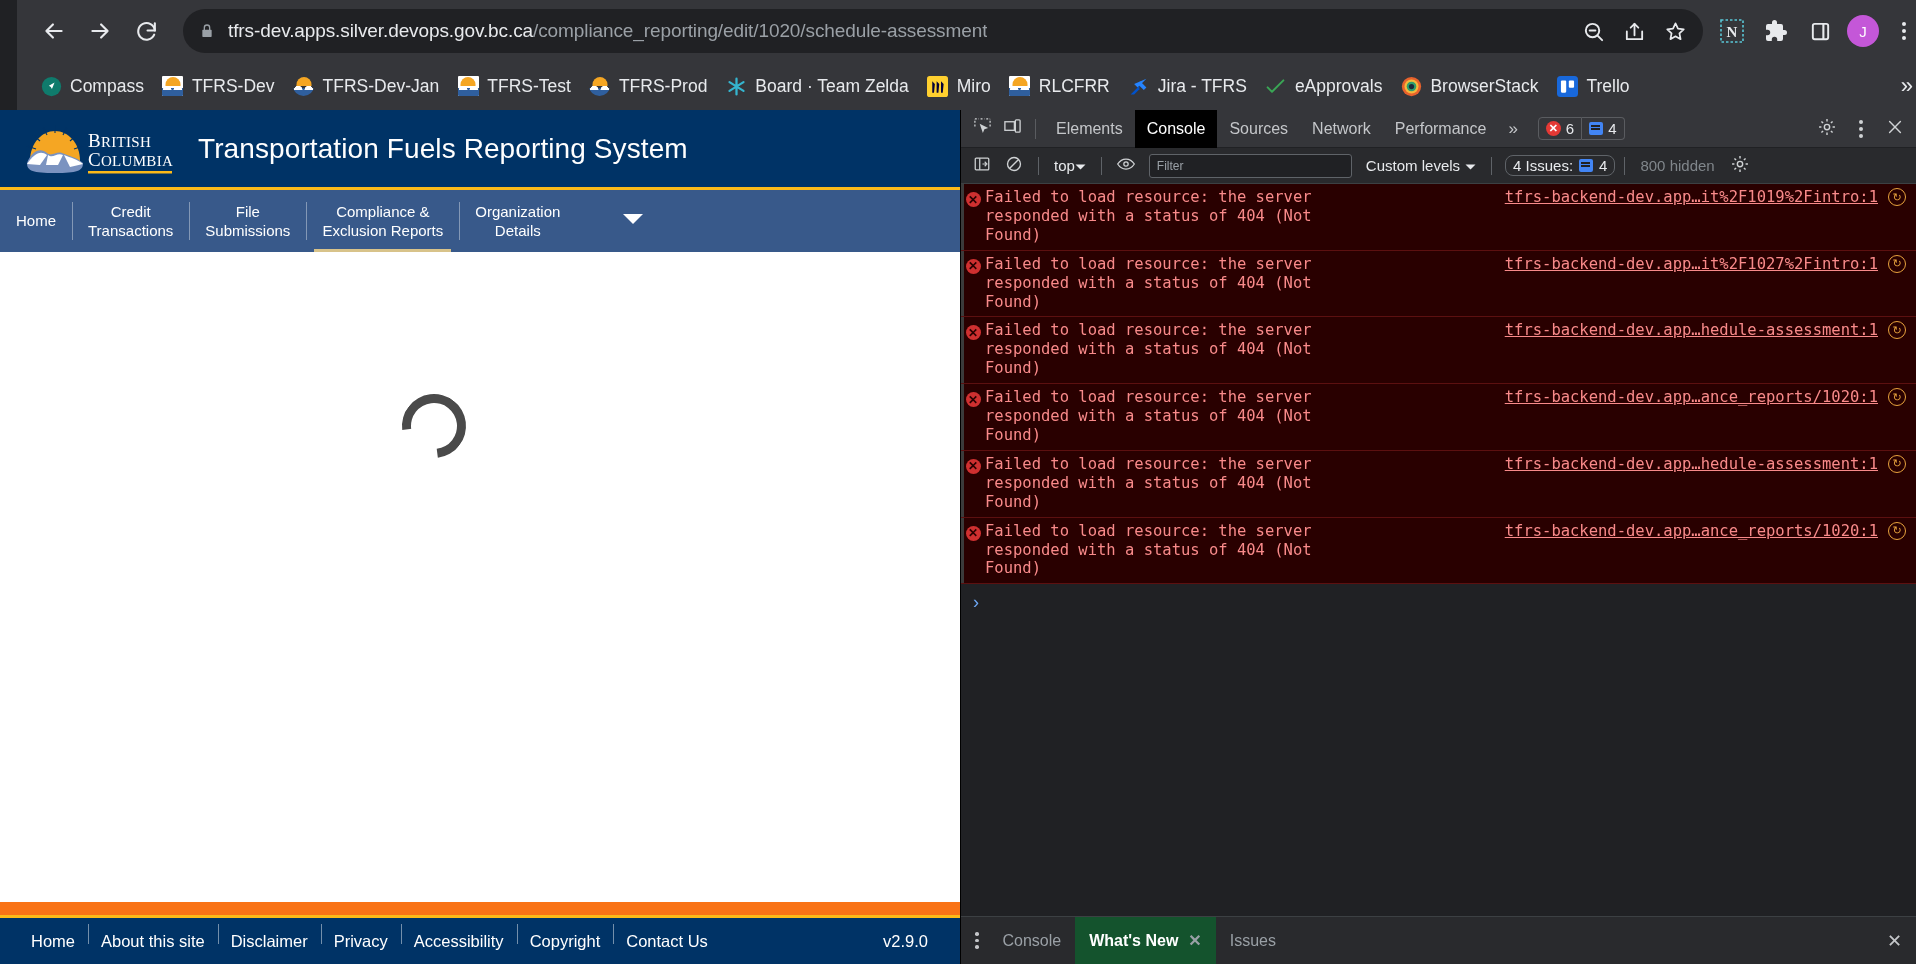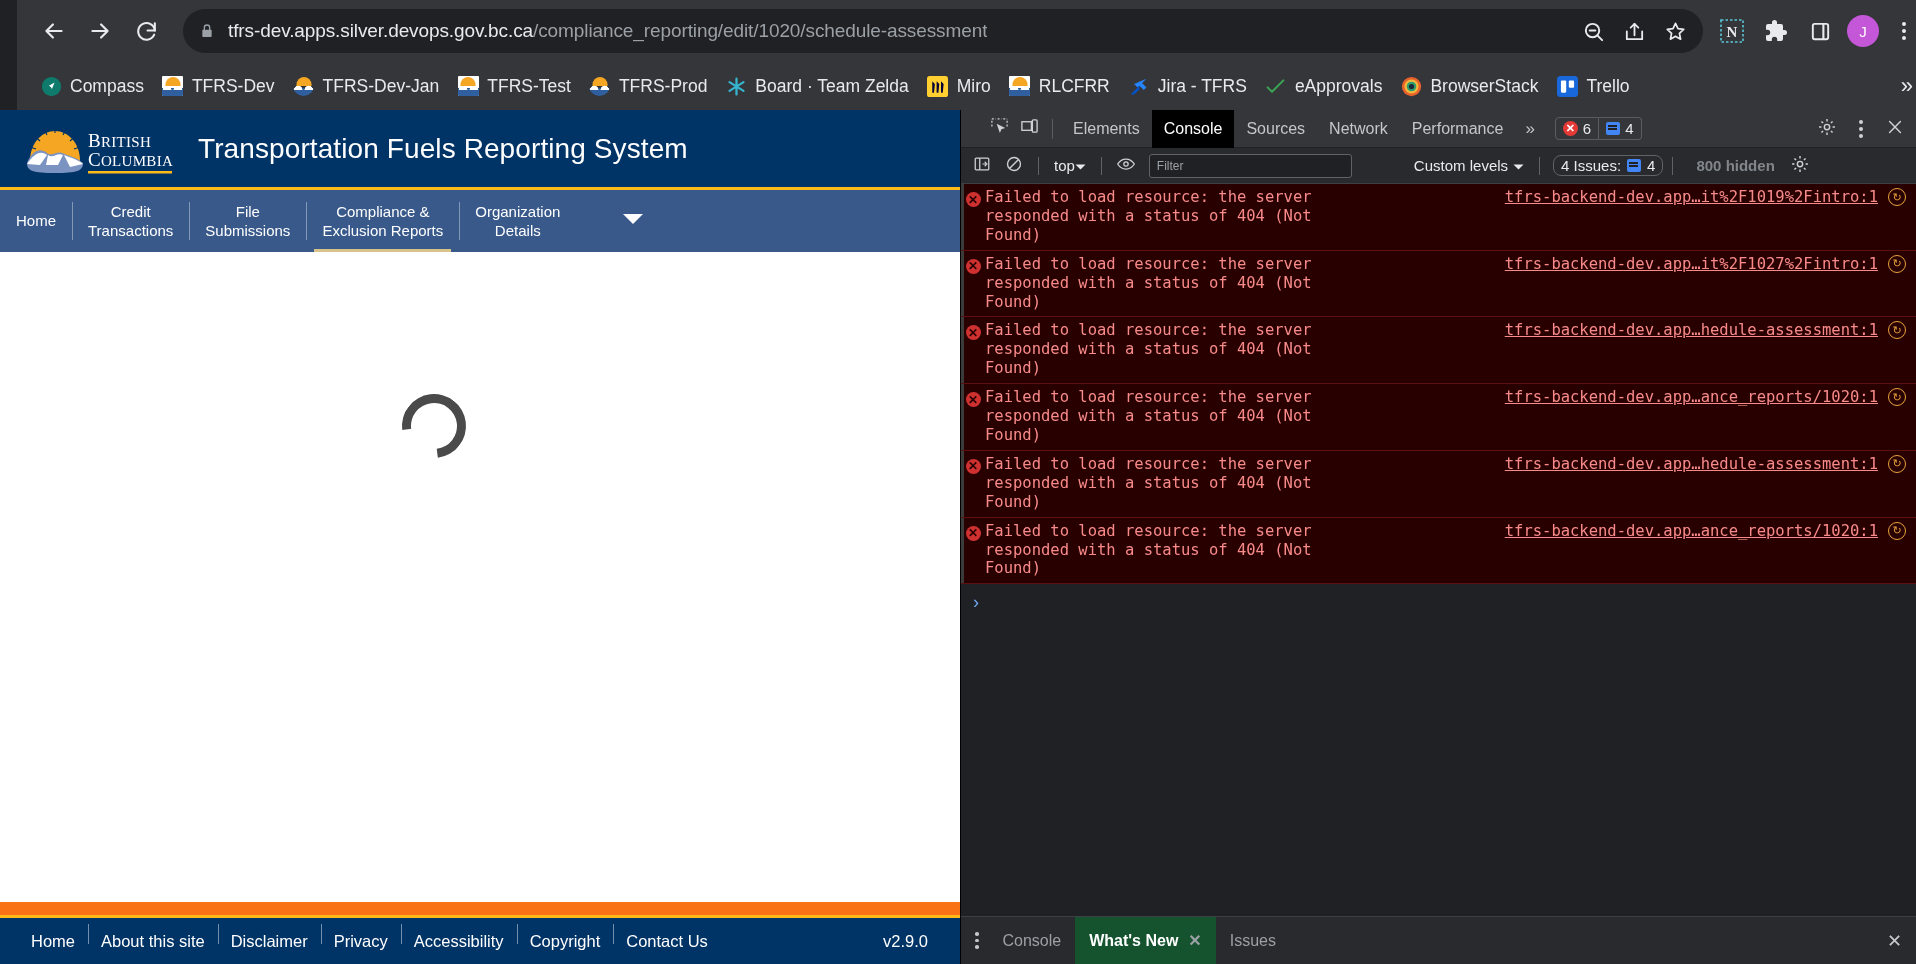--- a/index.html
+++ b/index.html
@@ -129,21 +129,21 @@
 
   
   .devtools {
     position: absolute; top: 110px; left: 960px; width: 956px; height: 854px;
     background: #202124;
     font-family: "Liberation Sans", sans-serif;
     border-left: 1px solid #000;
   }
   .dt-tabbar {
     height: 38px; background: #35363a; display: flex; align-items: center;
-    padding-left: 23px; border-bottom: 1px solid #202124;
+    padding-left: 6px; border-bottom: 1px solid #202124;
   }
   .dt-iconbtn { width: 30px; height: 30px; display:flex; align-items:center; justify-content:center; color:#cfd2d4; flex:0 0 auto;}
   .dt-sep { width: 1px; height: 20px; background: #5a5c60; margin: 0 8px; flex:0 0 auto; }
   .dt-tab {
     font-size: 16px; color: #c4c6c9; padding: 0 12px; height: 38px;
     display: flex; align-items: center; white-space: nowrap;
   }
   .dt-tab.active { background: #000; color: #fff; }
   .dt-more { color: #c4c6c9; font-size: 17px; padding: 0 10px; }
   .dt-badges { display: flex; align-items: center; gap: 0; margin-left: 10px; }
@@ -162,26 +162,26 @@
   .dt-filterbar {
     height: 36px; background: #292a2d; display: flex; align-items: center;
     padding: 0 6px; border-bottom: 1px solid #3c4043; gap: 2px;
   }
   .ctx-select { display:flex; align-items:center; color:#e8eaed; font-size:15px; padding: 0 6px; }
   .filter-input {
     width: 203px; height: 24px; background: #202124; border: 1px solid #5f6368;
     border-radius: 3px; color: #9aa0a6; font-size: 12px; padding: 0 7px;
     display:flex; align-items:center; margin: 0 6px;
   }
-  .lvl { color:#e8eaed; font-size:15px; display:flex; align-items:center; gap:5px; padding:0 6px;margin-left:48px;}
+  .lvl { color:#e8eaed; font-size:15px; display:flex; align-items:center; gap:5px; padding:0 6px;}
   .issues-box {
     display:flex; align-items:center; gap:6px; color:#e8eaed; font-size:15px;
     border:1px solid #5f6368; border-radius:8px; padding:1px 7px; margin-left:4px;
   }
-  .hidden-count { color:#80868b; font-size:15px; margin-left:14px;font-weight:bold; }
+  .hidden-count { color:#80868b; font-size:15px; margin-left:6px; }
   .vsep { width:1px; height:18px; background:#5f6368; margin:0 7px; }
 
   .console-body { position: absolute; top: 74px; left: 0; right: 0; bottom: 48px; background: #202124; overflow: hidden; }
   .log-row {
     display: flex; background: #290000; border-bottom: 1px solid #5c1010;
     padding: 4px 0 5px 0; position: relative;
   }
   .log-row:before { content:''; position:absolute; left:0; top:0; bottom:0; width:3px; background:#3b3b3b; }
   .log-ico {
     flex: 0 0 auto; width: 24px; display: flex; justify-content: center; padding-top: 4px;

